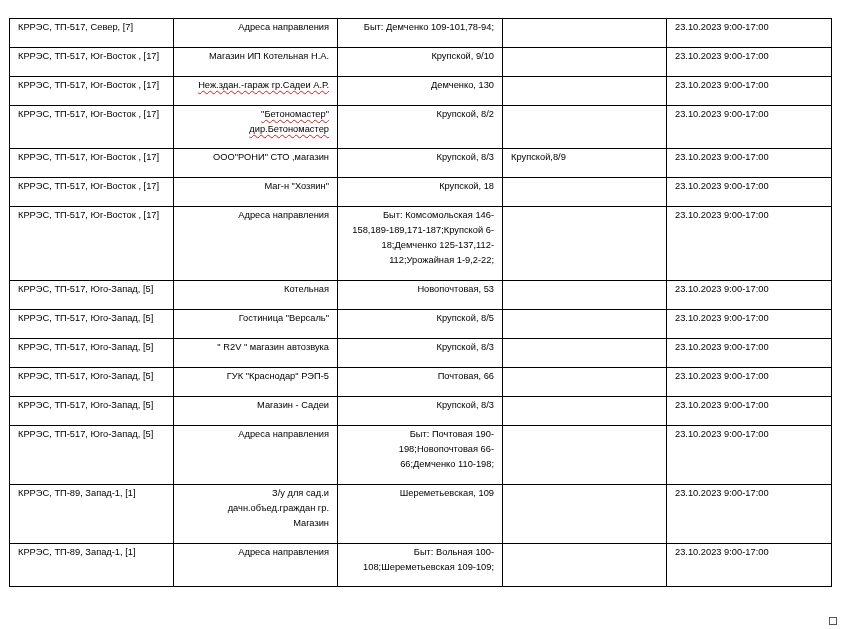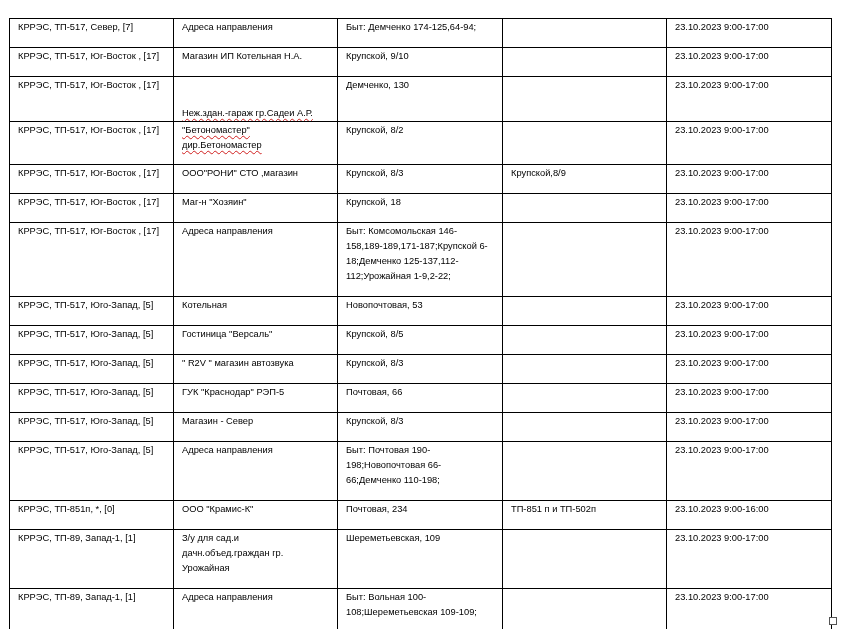--- a/index.html
+++ b/index.html
@@ -43,23 +43,22 @@
     }
     col.c1 { width: 164px; }
     col.c2 { width: 164px; }
     col.c3 { width: 165px; }
     col.c4 { width: 164px; }
     col.c5 { width: 165px; }
     .spell {
       text-decoration: underline wavy #d02020;
       text-decoration-thickness: 1px;
       text-underline-offset: 2px;
-      margin-top: 28px;
-    }
-    .line { display: block; }
+    }
+    .line { display: block; text-align: right; }
     .resize-handle {
       position: absolute;
       left: 829px;
       top: 617px;
       width: 6px;
       height: 6px;
       border: 1px solid #555;
       background: #fff;
     }
   </style>
@@ -76,21 +75,21 @@
         <col class="c5">
     </colgroup>
     <tbody id="table-body">
 
       <tr style="height:29px">
         <td>КРРЭС, ТП-517, Север, [7]</td>
         <td>
             <span class="line">Адреса направления</span>
           </td>
         <td>
-            <span class="line">Быт: Демченко 174-125,64-94;</span>
+            <span class="line">Быт: Демченко 109-101,78-94;</span>
           </td>
         <td></td>
         <td>23.10.2023 9:00-17:00</td>
       </tr>
 
       <tr style="height:29px">
         <td>КРРЭС, ТП-517, Юг-Восток , [17]</td>
         <td>
             <span class="line">Магазин  ИП  Котельная Н.А.</span>
           </td>
@@ -209,21 +208,21 @@
         <td>
             <span class="line">Почтовая, 66</span>
           </td>
         <td></td>
         <td>23.10.2023 9:00-17:00</td>
       </tr>
 
       <tr style="height:29px">
         <td>КРРЭС, ТП-517, Юго-Запад, [5]</td>
         <td>
-            <span class="line">Магазин - Север</span>
+            <span class="line">Магазин - Садеи</span>
           </td>
         <td>
             <span class="line">Крупской, 8/3</span>
           </td>
         <td></td>
         <td>23.10.2023 9:00-17:00</td>
       </tr>
 
       <tr style="height:59px">
         <td>КРРЭС, ТП-517, Юго-Запад, [5]</td>
@@ -232,38 +231,27 @@
           </td>
         <td>
           <span class="line">Быт: Почтовая 190-</span>
           <span class="line">198;Новопочтовая 66-</span>
           <span class="line">66;Демченко 110-198;</span>
         </td>
         <td></td>
         <td>23.10.2023 9:00-17:00</td>
       </tr>
 
-      <tr style="height:29px">
-        <td>КРРЭС, ТП-851п, *, [0]</td>
-        <td>
-            <span class="line">ООО "Крамис-К"</span>
-          </td>
-        <td>
-            <span class="line">Почтовая, 234</span>
-          </td>
-        <td>ТП-851 п и ТП-502п</td>
-        <td>23.10.2023 9:00-16:00</td>
-      </tr>
 
       <tr style="height:59px">
         <td>КРРЭС, ТП-89, Запад-1, [1]</td>
         <td>
           <span class="line">З/у для сад.и</span>
           <span class="line">дачн.объед.граждан гр.</span>
-          <span class="line">Урожайная</span>
+          <span class="line">Магазин</span>
         </td>
         <td>
             <span class="line">Шереметьевская, 109</span>
           </td>
         <td></td>
         <td>23.10.2023 9:00-17:00</td>
       </tr>
 
       <tr style="height:43px">
         <td>КРРЭС, ТП-89, Запад-1, [1]</td>

